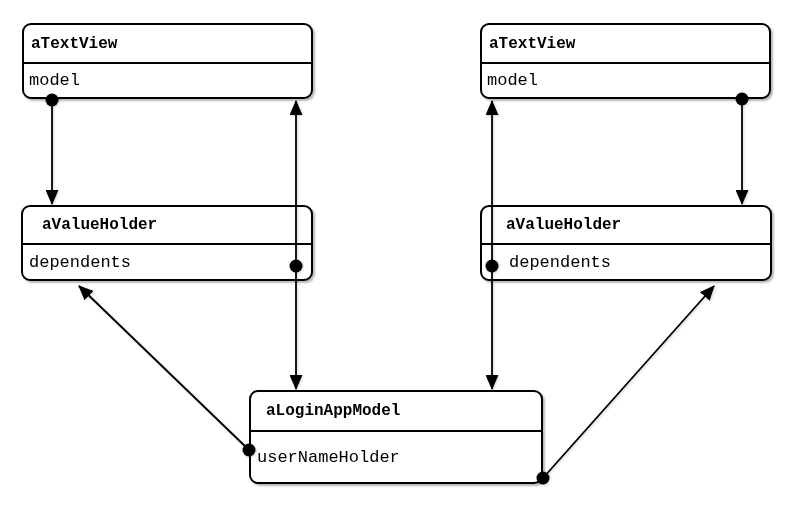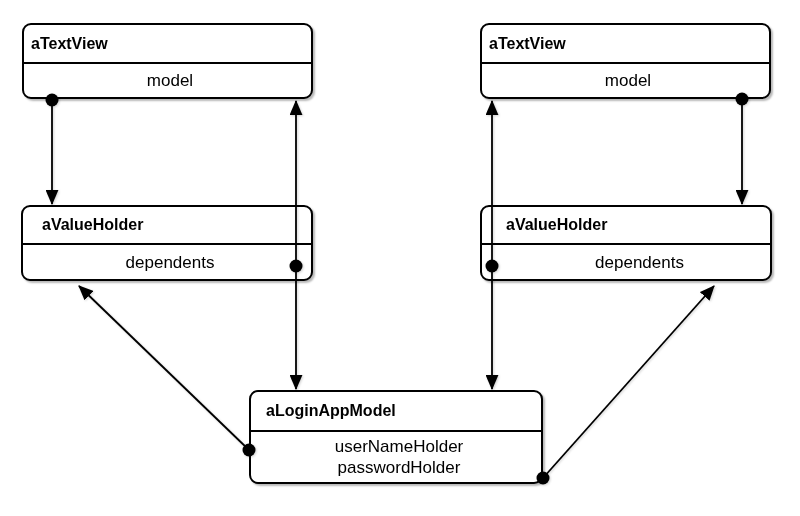--- a/index.html
+++ b/index.html
@@ -1,21 +1,21 @@
 <!DOCTYPE html>
 <html><head>
 <meta charset="utf-8">
 <style>
   html,body{margin:0;padding:0;background:#ffffff;}
   .canvas{
     position:relative;
     width:800px;height:516px;
     background:#ffffff;
     overflow:hidden;
-    font-family:Liberation Sans, sans-serif;
+    font-family:Liberation Mono, monospace;
   }
   #boxes{position:absolute;inset:0;z-index:1;}
   .box{
     position:absolute;
     box-sizing:border-box;
     background:#ffffff;
     border:2px solid #000000;
     border-radius:9px;
     box-shadow:2px 2px 2px rgba(0,0,0,0.28);
     display:flex;
@@ -29,21 +29,20 @@
     color:#000000;
     display:flex;
     align-items:center;
   }
   .body{
     box-sizing:border-box;
     flex:1;
     display:flex;
     flex-direction:column;
     justify-content:center;
-    text-align:center;
   }
   .attr{
     font-size:17px;
     line-height:21px;
     color:#000000;
     white-space:nowrap;
   }
   #edges{
     position:absolute;inset:0;z-index:2;
     pointer-events:none;
@@ -78,21 +77,20 @@
       <div class="box" style="left: 480px; top: 205px; width: 292px; height: 76px;">
         <div class="hdr" style="height: 38px; padding-left: 24px;">aValueHolder</div>
         <div class="body" style="padding-left: 27px;">
           <div class="attr">dependents</div>
         </div>
       </div>
       <div class="box" style="left: 249px; top: 390px; width: 294px; height: 94px;">
         <div class="hdr" style="height: 40px; padding-left: 15px;">aLoginAppModel</div>
         <div class="body" style="padding-left: 6px;">
           <div class="attr">userNameHolder</div>
-          <div class="attr">passwordHolder</div>
         </div>
       </div>
     </div>
   <svg id="edges" width="800" height="516" viewBox="0 0 800 516" xmlns="http://www.w3.org/2000/svg">
     <defs>
       <marker id="arrow" viewBox="0 0 14 12" markerUnits="userSpaceOnUse" markerWidth="15" markerHeight="13" refX="13" refY="6" orient="auto">
         <path d="M0,0 L14,6 L0,12 Z" fill="#000000"></path>
       </marker>
     </defs>
   <line x1="52" y1="100" x2="52" y2="204" marker-end="url(#arrow)"></line>

